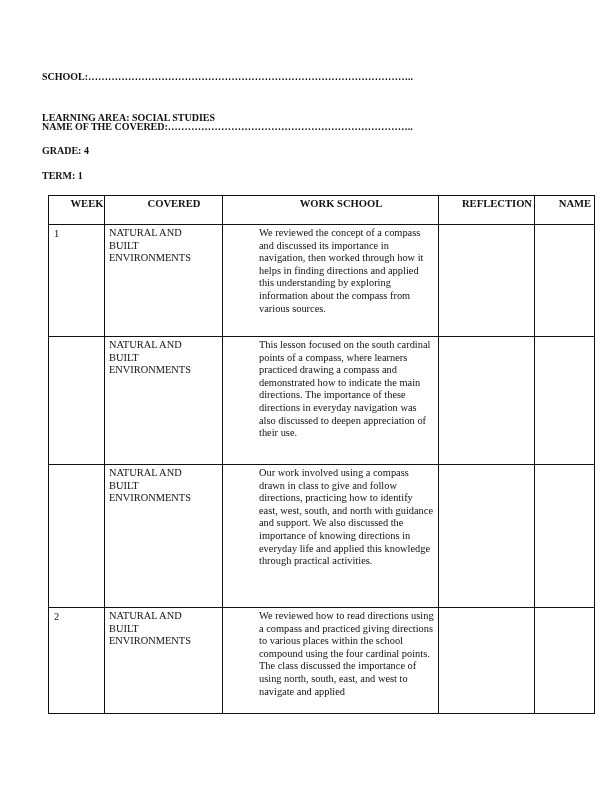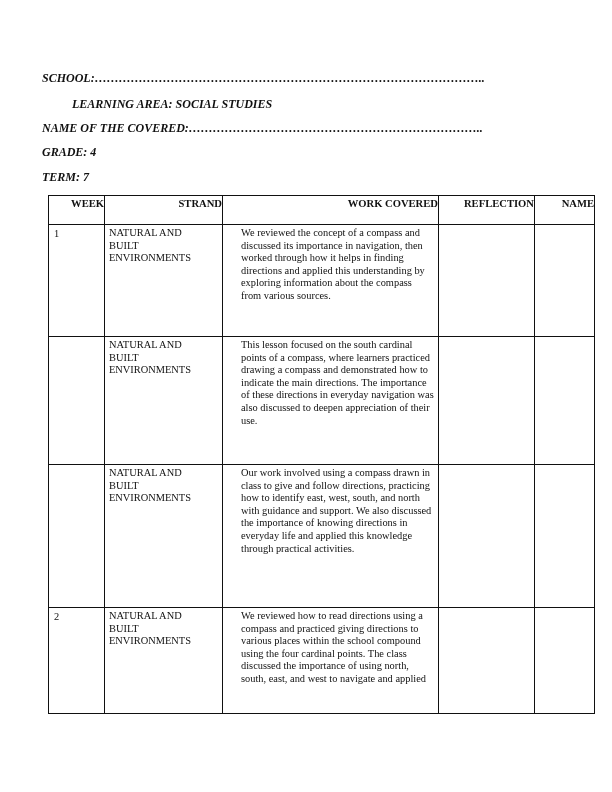--- a/index.html
+++ b/index.html
@@ -12,27 +12,26 @@
       height: 792px;
       position: relative;
       overflow: hidden;
       font-family: "Liberation Serif", "DejaVu Serif", serif;
       color: #111111;
     }
     .header-line {
       position: absolute;
       left: 42px;
       font-weight: bold;
-      font-size: 12px;
+      font-size: 10px;
       white-space: nowrap;
       letter-spacing: 0;
-      font-style: italic;
     }
     #school { top: 71px; }
-    #learning { top: 97px; margin-left: 30px; }
+    #learning { top: 112px; }
     #teacher { top: 121px; }
     #grade { top: 145px; }
     #term { top: 170px; }
 
     table.plan {
       position: absolute;
       left: 48px;
       top: 195px;
       width: 546px;
       border-collapse: collapse;
@@ -40,62 +39,62 @@
       font-size: 10.4px;
       line-height: 12.6px;
     }
     table.plan th, table.plan td {
       border: 1px solid #111111;
       vertical-align: top;
       padding: 0;
     }
     table.plan th {
       font-weight: bold;
-      text-align: right;
+      text-align: center;
       height: 26px;
       padding: 2px 0 0 21px;
       font-size: 10.6px;
       margin-top: 20px;
     }
     table.plan td.week { padding: 3px 0 0 5px; }
     table.plan td.strand { padding: 2px 0 0 4px; }
-    table.plan td.work { padding: 2px 4px 0 18px; }
+    table.plan td.work { padding: 2px 4px 0 36px; }
     col.c-week { width: 56px; }
     col.c-strand { width: 118px; }
     col.c-work { width: 216px; }
     col.c-refl { width: 96px; }
     col.c-sign { width: 60px; }
     tr.r1 td { height: 108px; }
     tr.r2 td { height: 124px; }
     tr.r3 td { height: 139px; }
     tr.r4 td { height: 102px; }
     .strand-line { display: block; }
   </style>
 </head>
 <body>
 
 <div class="header-line" id="school">SCHOOL:……………………………………………………………………………………..</div>
 <div class="header-line" id="learning">LEARNING AREA: SOCIAL STUDIES</div>
 <div class="header-line" id="teacher">NAME OF THE COVERED:………………………………………………………………..</div>
 <div class="header-line" id="grade">GRADE: 4</div>
-<div class="header-line" id="term">TERM: 7</div>
+<div class="header-line" id="term">TERM: 1</div>
 
 <table class="plan">
   <colgroup>
     <col class="c-week">
       <col class="c-strand">
       <col class="c-work">
       <col class="c-refl">
       <col class="c-sign">
   </colgroup>
   <thead>
     <tr>
       <th>WEEK</th>
-      <th>STRAND</th>
-      <th>WORK COVERED</th>
+      <th>COVERED</th>
+      <th>WORK SCHOOL</th>
       <th>REFLECTION</th>
       <th>NAME</th>
     </tr>
   </thead>
   <tbody>
     <tr class="r1">
       <td class="week">1</td>
       <td class="strand">
         <span class="strand-line">NATURAL AND</span>
         <span class="strand-line">BUILT</span>

